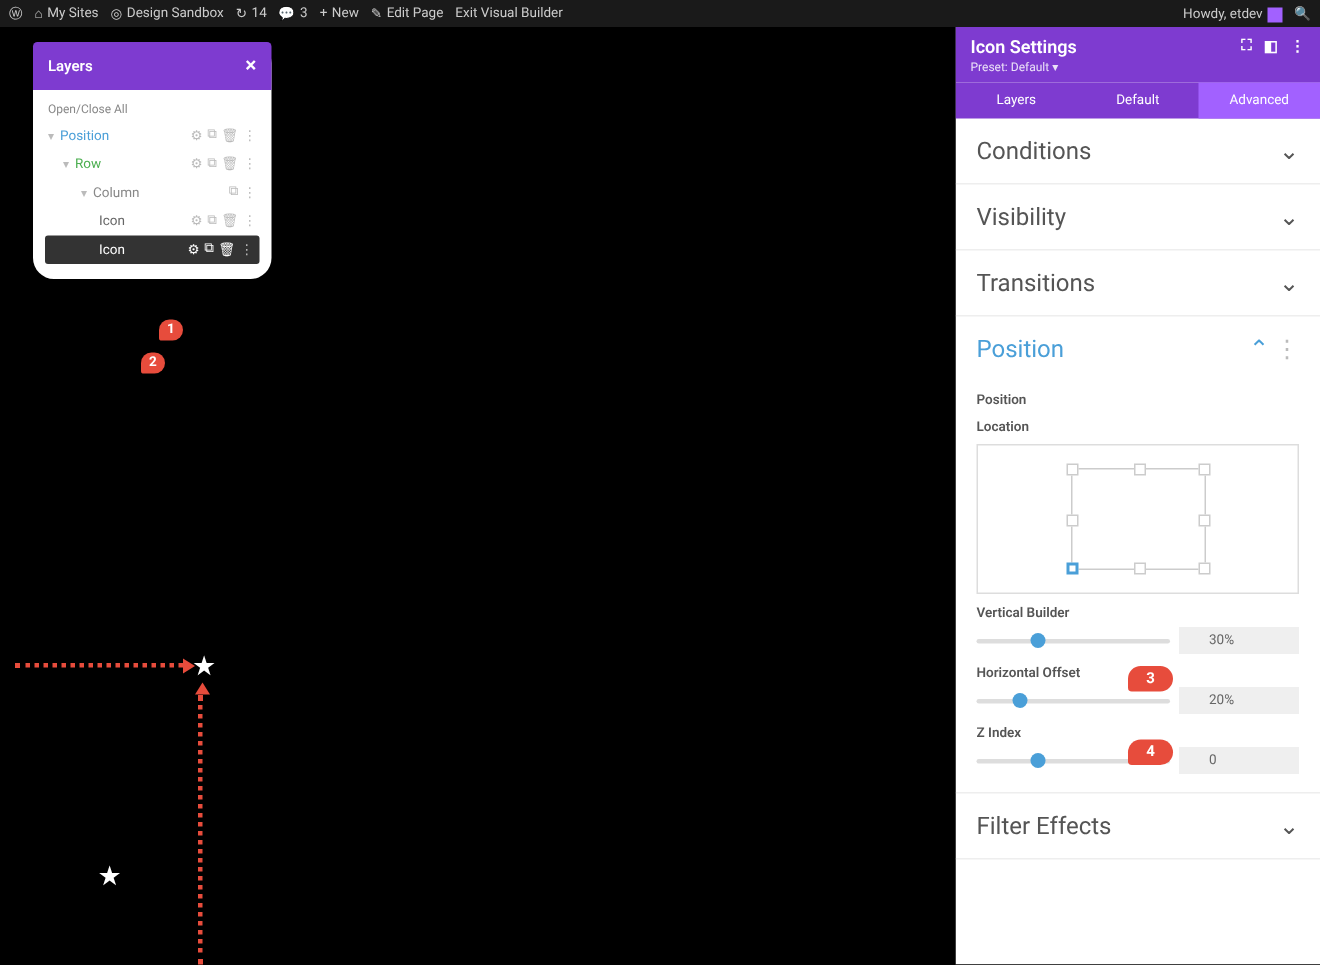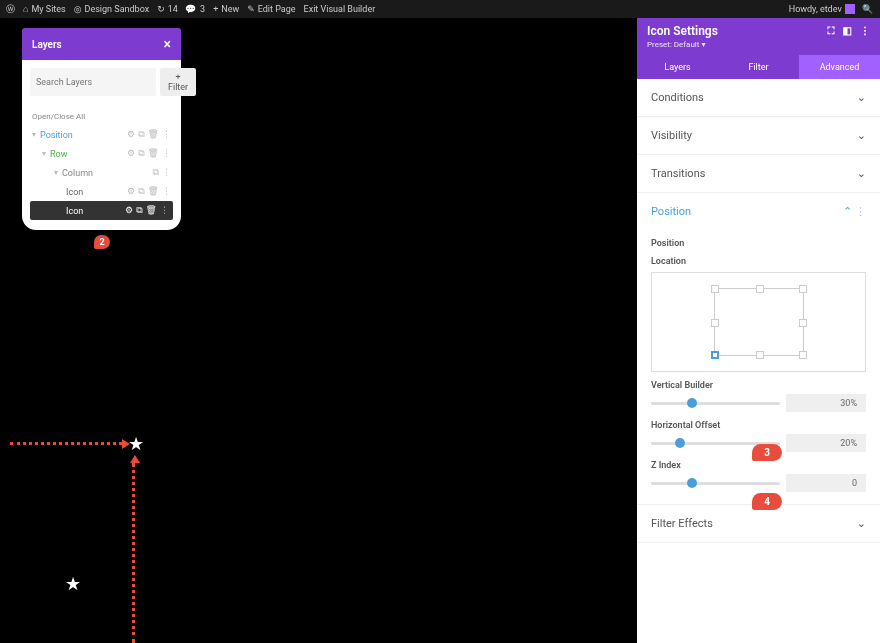--- a/index.html
+++ b/index.html
@@ -47,33 +47,33 @@
 .sidebar{width:243px;background:#fff;display:flex;flex-direction:column}
 .sb-hdr{background:#7e3bd0;color:#fff;padding:6px 10px}
 .sb-title{font-size:12px;font-weight:600;display:flex;justify-content:space-between;align-items:center}
 .sb-title .icns{display:flex;gap:8px;font-size:10px}
 .sb-preset{font-size:8px;margin-top:2px;opacity:.85}
 .sb-tabs{display:flex;background:#7e3bd0;color:#fff;font-size:9px}
 .sb-tab{flex:1;text-align:center;padding:7px 0;cursor:pointer}
 .sb-tab.active{background:#a261ff}
 .sb-body{flex:1;overflow:auto;padding:0}
 .acc{border-bottom:1px solid #eee}
-.acc-hdr{display:flex;justify-content:space-between;padding:12px 14px;font-size:11px;color:#555;cursor:pointer}
+.acc-hdr{display:flex;justify-content:space-between;padding:12px 14px;font-size:16px;color:#555;cursor:pointer}
 .acc-hdr.open{color:#4a9fd8}
 .acc-body{padding:0 14px 12px}
 .fld-lbl{font-size:9px;color:#555;font-weight:600;margin:8px 0 4px}
 .select-box{background:#efefef;padding:6px 8px;font-size:9px;color:#555;display:flex;justify-content:space-between;align-items:center;border-radius:2px;cursor:pointer}
 .loc-grid{border:1px solid #ddd;height:100px;margin-top:6px;position:relative;display:flex;align-items:center;justify-content:center}
 .loc-inner{width:90px;height:68px;border:1px solid #ccc;position:relative}
 .loc-dot{position:absolute;width:8px;height:8px;border:1px solid #ccc;background:#fff}
 .loc-dot.sel{border-color:#4a9fd8;border-width:2px}
 .slider-row{display:flex;align-items:center;gap:6px;margin-top:4px}
 .slider-row input[type=range]{flex:1;-webkit-appearance:none;height:3px;background:#ddd;border-radius:2px}
 .slider-row input[type=range]::-webkit-slider-thumb{-webkit-appearance:none;width:10px;height:10px;background:#4a9fd8;border-radius:50%;cursor:pointer}
-.slider-val{background:#efefef;padding:4px 9px;font-size:9px;color:#666;min-width:42px;text-align:right;border:none}
+.slider-val{background:#efefef;padding:4px 20px;font-size:9px;color:#666;min-width:42px;text-align:left;border:none}
 .callout-s{position:absolute;background:#e74c3c;color:#fff;font-size:10px;font-weight:bold;width:30px;height:17px;display:flex;align-items:center;justify-content:center;border-radius:10px 10px 10px 3px;z-index:5}
 .co3{top:444px;right:98px}
 .co4{top:493px;right:98px}
 .dots{color:#bbb;cursor:pointer}
 </style>
 </head>
 <body>
 
 <div class="topbar">
   <div class="left">
@@ -96,24 +96,20 @@
 </div>
 
 <div class="main">
   <div class="canvas">
 
     <div class="layers">
       <div class="layers-hdr">
         <span>Layers</span>
         <span class="layers-close">×</span>
       </div>
-      <div class="layers-search">
-        <input type="text" placeholder="Search Layers" style="">
-        <button class="filter-btn">+ Filter</button>
-      </div>
       <div class="layers-body">
         <div class="open-all">Open/Close All</div>
         <div class="layer-row lr-section">
           <span class="lbl">
               <span class="caret">▾</span>
               <span class="name">Position</span>
             </span>
           <span class="acts">
               <span>⚙</span>
               <span>⧉</span>
@@ -184,21 +180,21 @@
         <span class="icns">
           <span>⛶</span>
           <span>◧</span>
           <span>⋮</span>
         </span>
       </div>
       <div class="sb-preset"><span>Preset: Default</span> ▾</div>
     </div>
     <div class="sb-tabs">
       <div class="sb-tab">Layers</div>
-      <div class="sb-tab">Filter</div>
+      <div class="sb-tab">Default</div>
       <div class="sb-tab active">Advanced</div>
     </div>
     <div class="sb-body">
       <div class="acc">
           <div class="acc-hdr">
             <span>Conditions</span>
             <span>⌄</span>
           </div>
         </div>
       <div class="acc">

